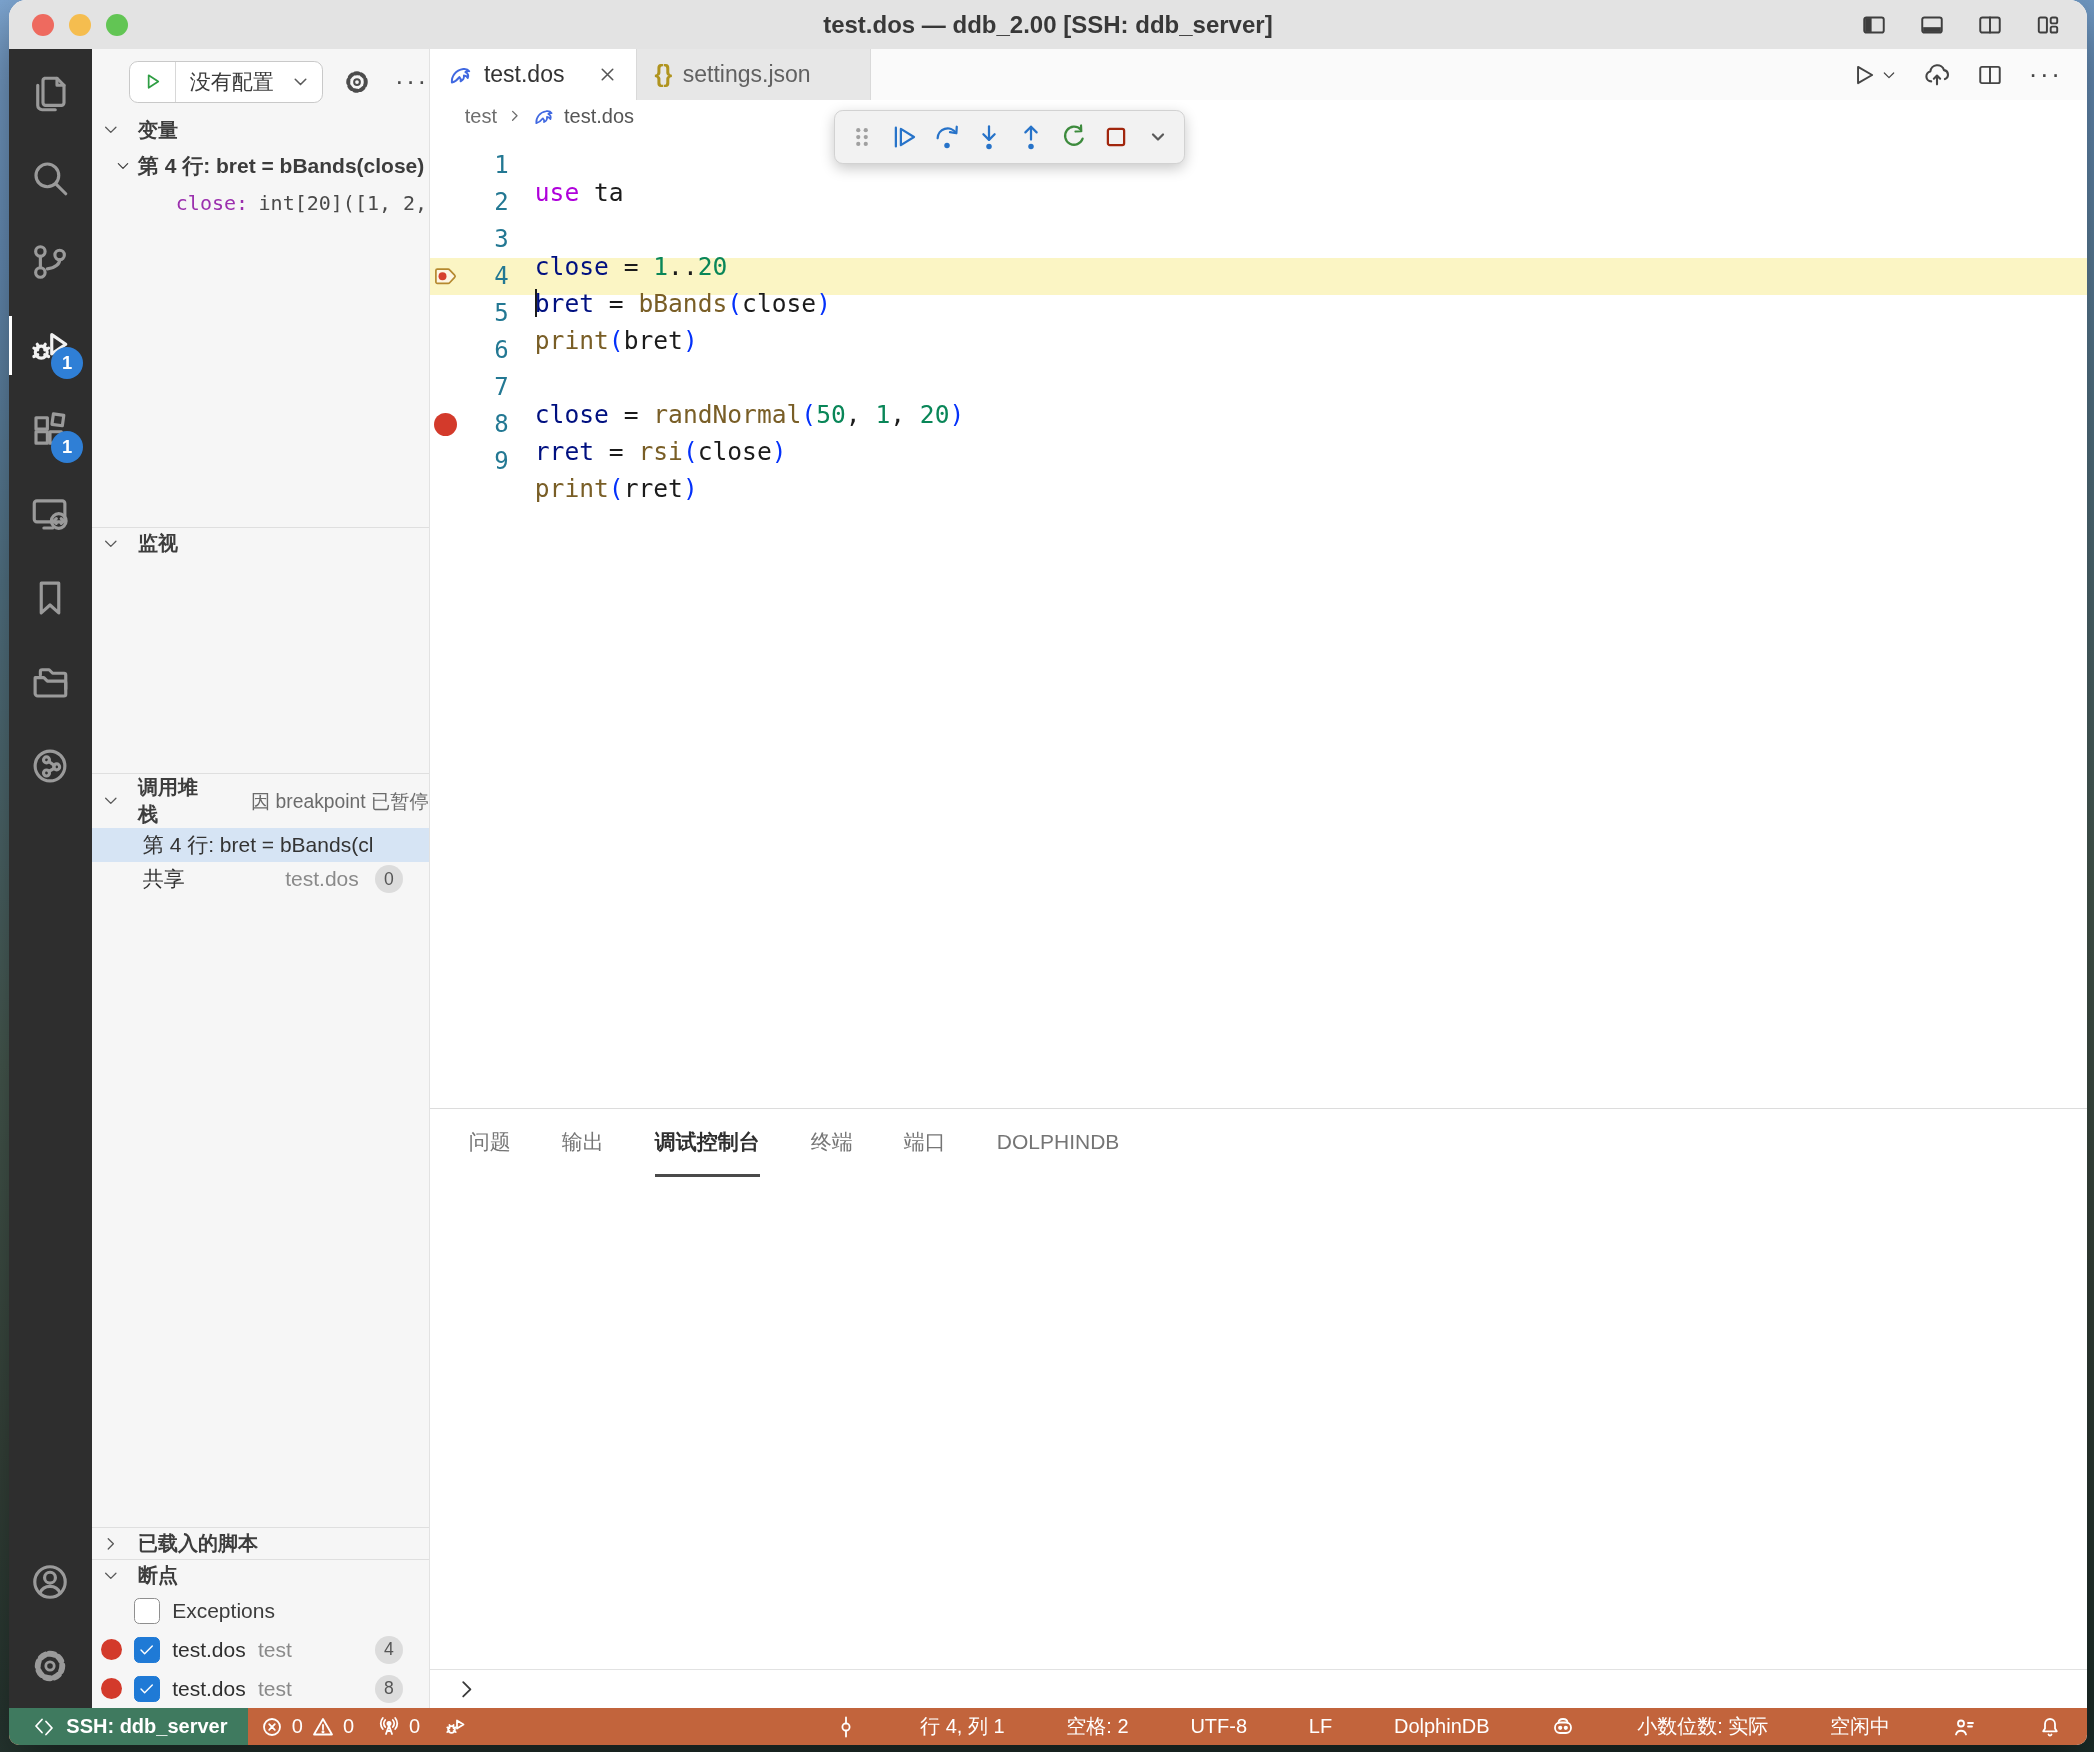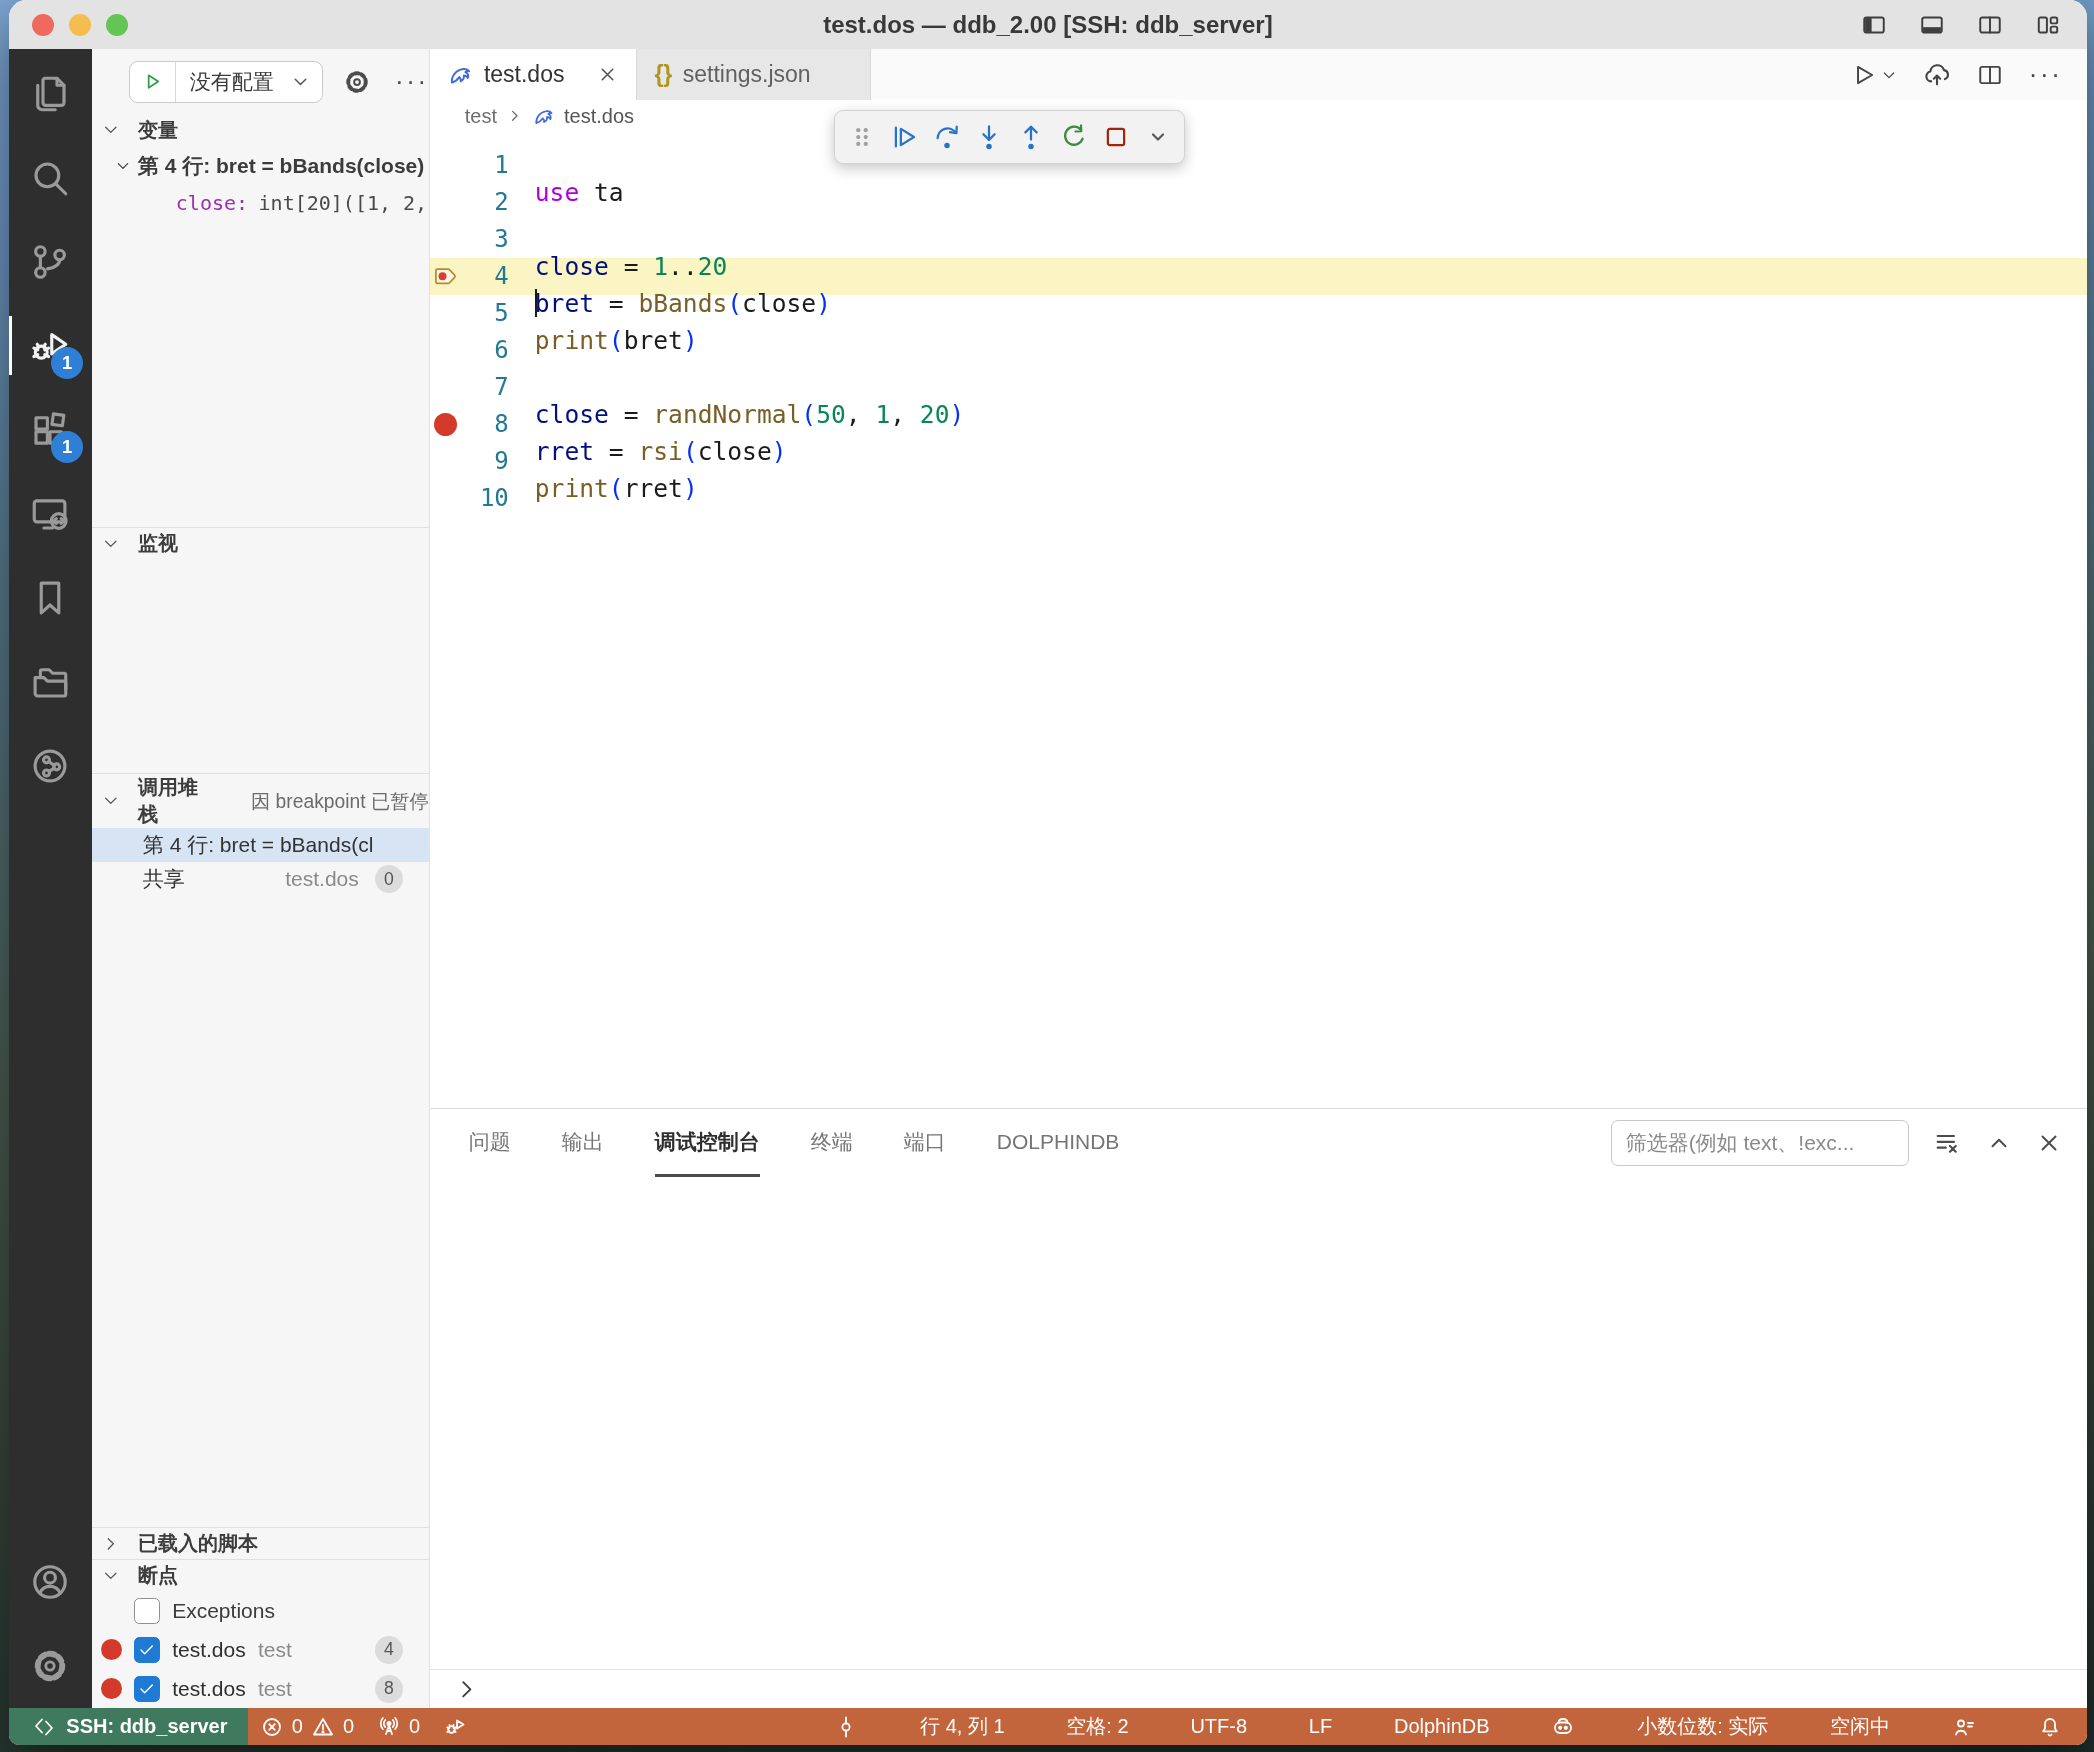--- a/index.html
+++ b/index.html
@@ -494,51 +494,31 @@
             <div class="code-line"><span class="gmark"></span><span class="lnum">3</span><span class="ltext"><span class="tok-var">close</span><span class="tok-plain"> = </span><span class="tok-num">1</span><span class="tok-plain">..</span><span class="tok-num">20</span></span></div>
             <div class="code-line current"><span class="gmark"><svg viewBox="0 0 26 26" width="24.6" height="24.6">
                   <path d="M3.5 5.5h11.5a2 2 0 0 1 1.5.7l5.3 5.6a1.7 1.7 0 0 1 0 2.4l-5.3 5.6a2 2 0 0 1-1.5.7H3.5A1.5 1.5 0 0 1 2 19V7a1.5 1.5 0 0 1 1.5-1.5z" fill="#fdf6e3" stroke="#b5892f" stroke-width="1.8"></path>
                   <circle cx="9" cy="13" r="4.2" fill="#d6402e"></circle>
                 </svg></span><span class="lnum">4</span><span class="ltext"><span class="cursor"></span><span class="tok-var">bret</span><span class="tok-plain"> = </span><span class="tok-fn">bBands</span><span class="tok-paren">(</span><span class="tok-plain">close</span><span class="tok-paren">)</span></span></div>
             <div class="code-line"><span class="gmark"></span><span class="lnum">5</span><span class="ltext"><span class="tok-fn">print</span><span class="tok-paren">(</span><span class="tok-plain">bret</span><span class="tok-paren">)</span></span></div>
             <div class="code-line"><span class="gmark"></span><span class="lnum">6</span><span class="ltext"></span></div>
             <div class="code-line"><span class="gmark"></span><span class="lnum">7</span><span class="ltext"><span class="tok-var">close</span><span class="tok-plain"> = </span><span class="tok-fn">randNormal</span><span class="tok-paren">(</span><span class="tok-num">50</span><span class="tok-plain">, </span><span class="tok-num">1</span><span class="tok-plain">, </span><span class="tok-num">20</span><span class="tok-paren">)</span></span></div>
             <div class="code-line"><span class="gmark"><span class="bp-dot"></span></span><span class="lnum">8</span><span class="ltext"><span class="tok-var">rret</span><span class="tok-plain"> = </span><span class="tok-fn">rsi</span><span class="tok-paren">(</span><span class="tok-plain">close</span><span class="tok-paren">)</span></span></div>
             <div class="code-line"><span class="gmark"></span><span class="lnum">9</span><span class="ltext"><span class="tok-fn">print</span><span class="tok-paren">(</span><span class="tok-plain">rret</span><span class="tok-paren">)</span></span></div>
-            <div class="code-line"><span class="gmark"></span><span class="lnum">10</span><span class="ltext"></span></div>
           </div>
       </div>
 
       <div class="panel">
         <div class="panel-tabs">
           <span class="ptab">问题</span>
           <span class="ptab">输出</span>
           <span class="ptab active">调试控制台</span>
           <span class="ptab">终端</span>
           <span class="ptab">端口</span>
           <span class="ptab">DOLPHINDB</span>
-          <span class="panel-right">
-            <input class="filter-input" placeholder="筛选器(例如 text、!exc..." style="">
-            <span class="picon">
-                <svg class="ic" width="28" height="28" viewBox="0 0 24 24" stroke-width="1.8">
-                  <path d="M4 6h14M4 11h14M4 16h7"></path>
-                  <path d="M14.5 14.5l5 5M19.5 14.5l-5 5"></path>
-                </svg>
-              </span>
-            <span class="picon">
-                <svg class="ic" width="26" height="26" viewBox="0 0 24 24" stroke-width="2">
-                  <path d="M6 15l6-6 6 6"></path>
-                </svg>
-              </span>
-            <span class="picon">
-                <svg class="ic" width="26" height="26" viewBox="0 0 24 24" stroke-width="2">
-                  <path d="M6 6l12 12M18 6 6 18"></path>
-                </svg>
-              </span>
-          </span>
         </div>
         <div class="panel-content"></div>
         <div class="repl">
           <span>
               <svg class="ic" width="24.6" height="24.6" viewBox="0 0 24 24" stroke-width="2.4">
                 <path d="M9 5l7 7-7 7"></path>
               </svg>
             </span>
         </div>
       </div>

